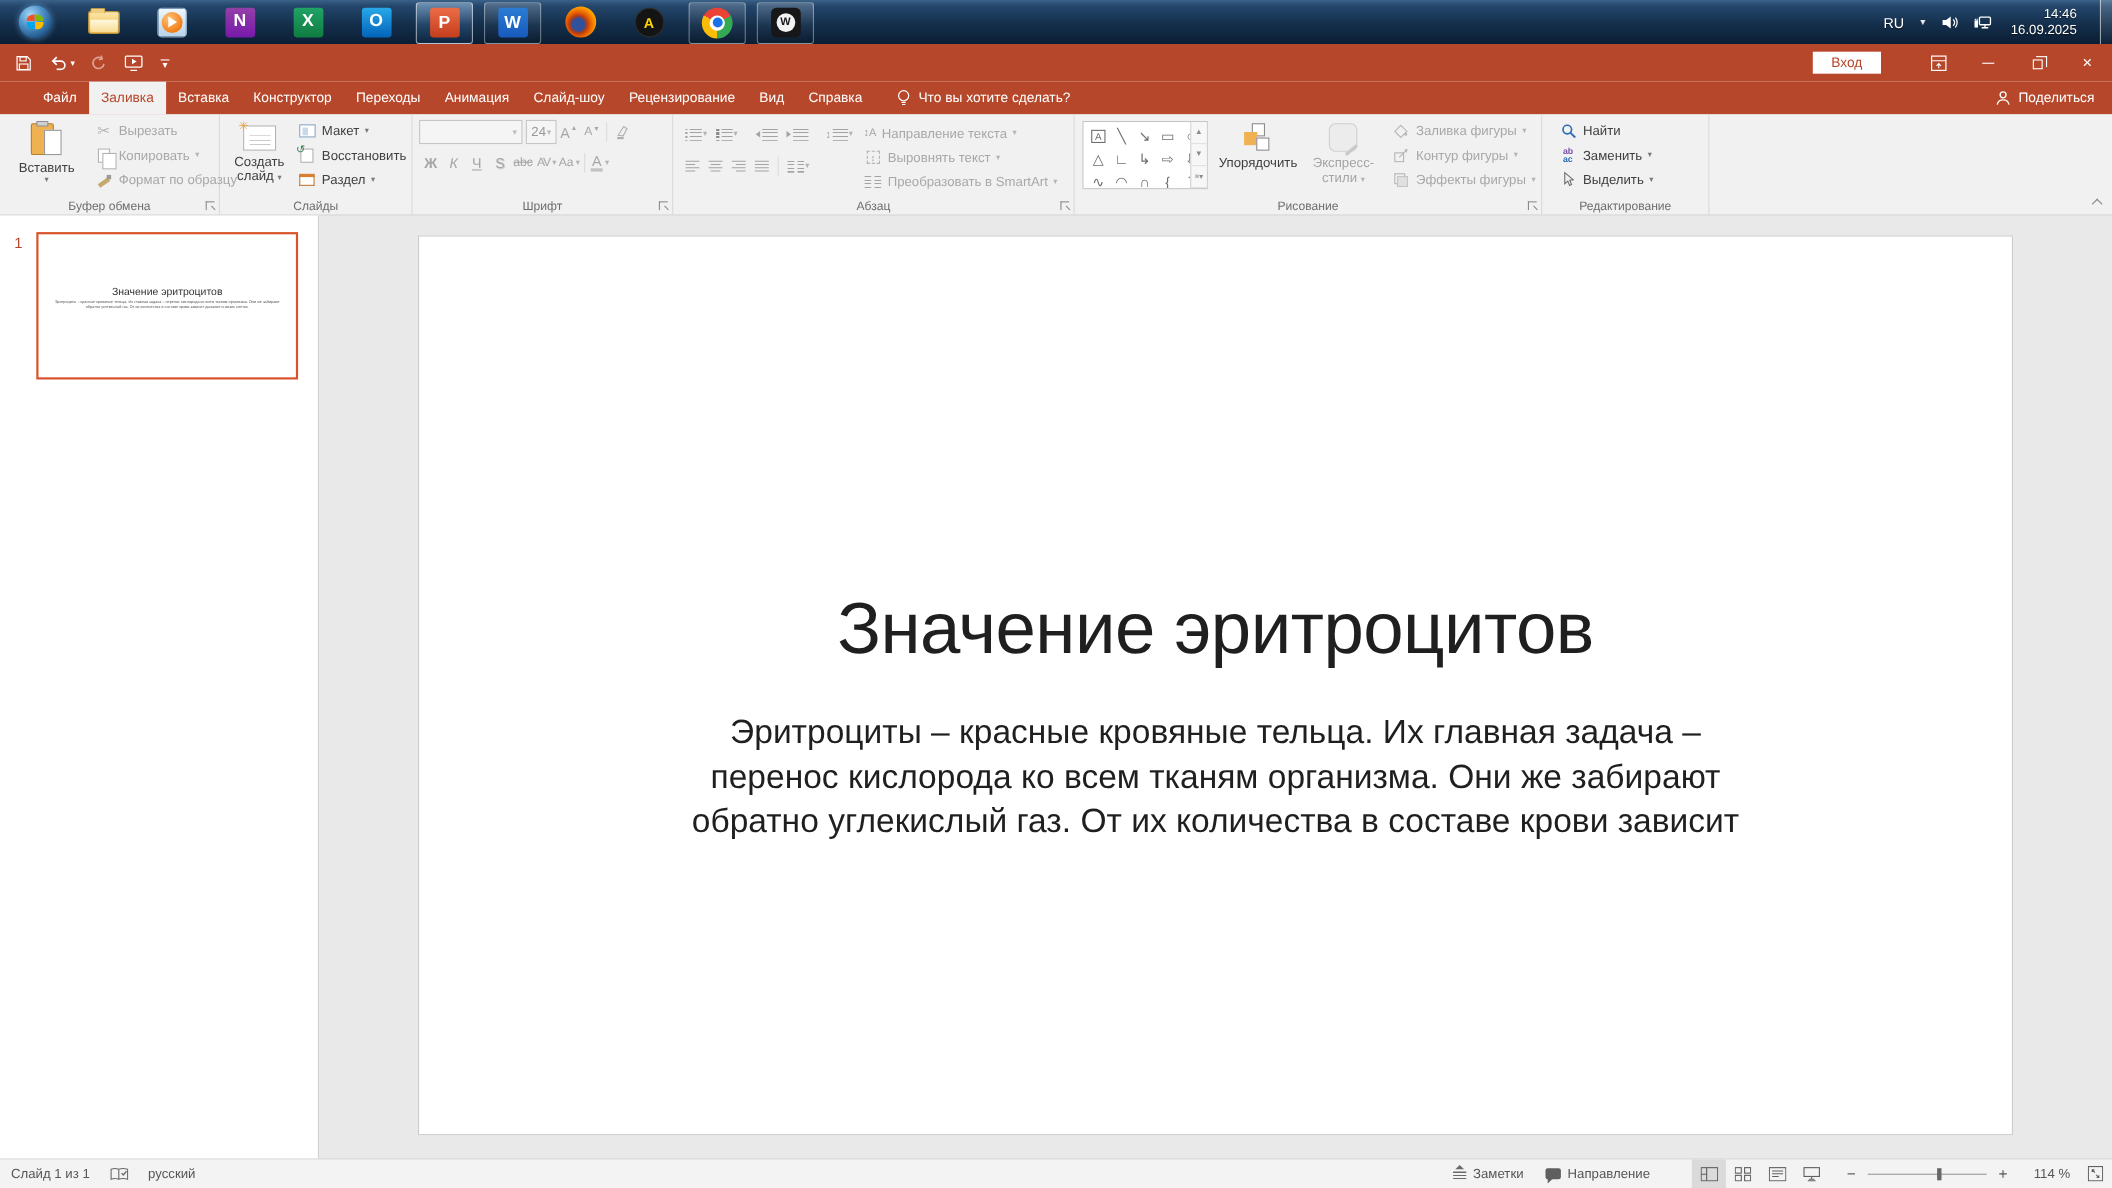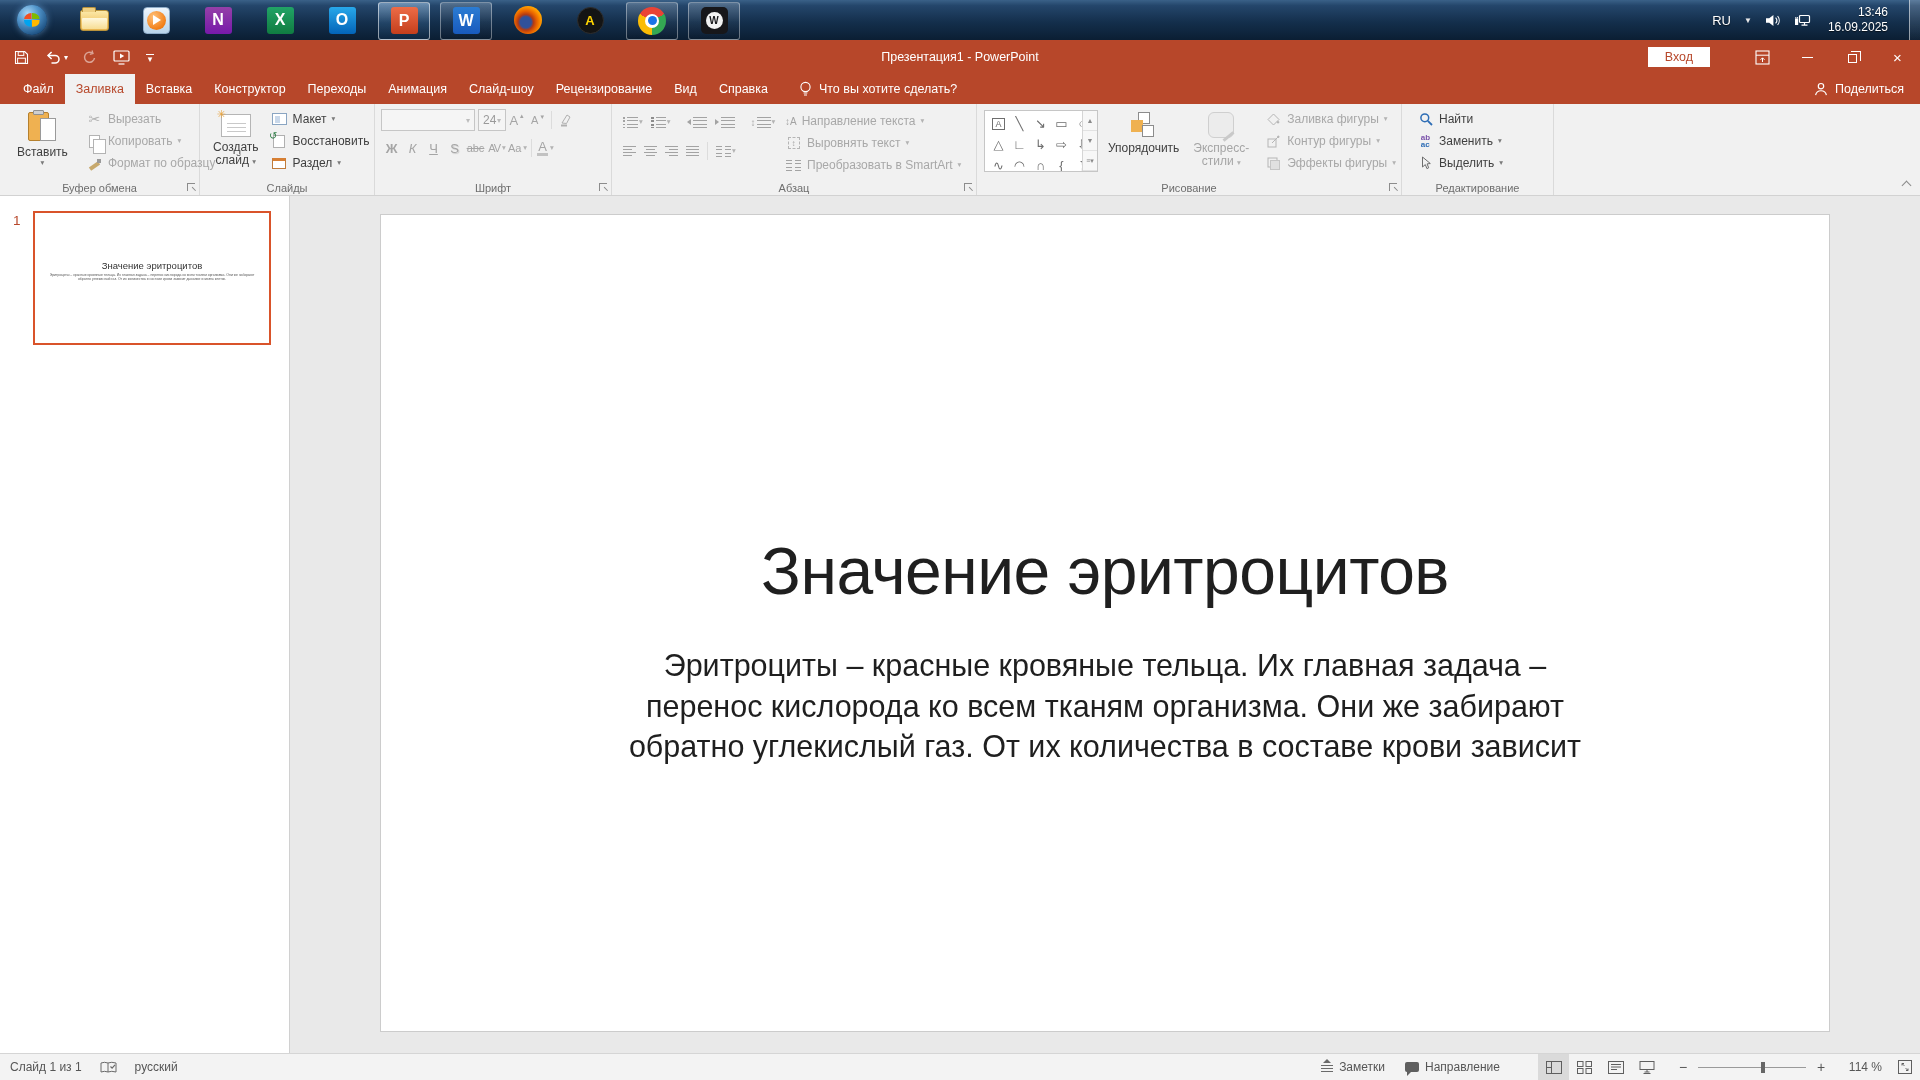--- a/index.html
+++ b/index.html
@@ -52,21 +52,21 @@
 .tb-title{position:absolute;left:0;right:0;text-align:center;font-size:12.5px;color:#fff}
 .tb-right{margin-left:auto;display:flex;align-items:center;z-index:1}
 .signin{background:#fff;color:var(--accent,#B7472A);font-size:12.5px;padding:3px 17px;margin-right:30px}
 .wbtn{width:45px;height:34px;display:flex;align-items:center;justify-content:center}
 .min-ic{width:11px;height:1px;background:#fff}
 .restore-ic{width:9px;height:9px;border:1px solid #fff;position:relative;margin-top:2px}
 .restore-ic::before{content:"";position:absolute;left:2px;top:-4px;width:9px;height:9px;border:1px solid #fff;border-bottom:none;border-left:none}
 .close-ic{font-size:15px;line-height:1}
 
 
-.tabrow{height:30px;background:var(--accent,#B7472A);display:flex;align-items:stretch;color:#fff;padding-left:12px;flex:0 0 auto}
+.tabrow{height:30px;background:var(--accent,#B7472A);display:flex;align-items:stretch;color:#fff;padding-left:28px;flex:0 0 auto}
 #tabstrip{display:flex;align-items:stretch}
 .tab{font-size:12.5px;padding:0 11px;display:flex;align-items:center}
 .tab.active{background:#f1f1f1;color:var(--accent,#B7472A)}
 .tellme{display:flex;align-items:center;gap:7px;margin-left:20px;font-size:12.5px}
 .share{margin-left:auto;display:flex;align-items:center;gap:7px;font-size:12.5px;padding-right:16px}
 
 
 .ribbon{height:92px;background:#f1f1f1;border-bottom:1px solid #d2d2d2;display:flex;position:relative;flex:0 0 auto}
 .group{position:relative;border-right:1px solid #dadada;padding:2px 0 16px 2px;display:flex;align-items:flex-start;flex:0 0 auto}
 .gfill{flex:1 1 auto;border-right:none}
@@ -236,29 +236,28 @@
         </span>
       <span>
           <svg width="17" height="13" viewBox="0 0 17 13">
             <rect x="5.5" y="1.5" width="10" height="7" rx="1" stroke="#fff" fill="none" stroke-width="1.2"></rect>
             <path d="M10.5 8.8 v2 M7.5 11.2 h6" stroke="#fff" stroke-width="1.2"></path>
             <rect x="1" y="4.5" width="3.2" height="6.5" fill="#fff"></rect>
             <path d="M1.8 3 v1.5 M3.4 3 v1.5" stroke="#fff"></path>
           </svg>
         </span>
       <div class="clock">
-        <div>13:46</div>
+        <div>14:46</div>
         <div>16.09.2025</div>
       </div>
       <div class="showdesk"></div>
     </div>
   </div>
 
   <div class="titlebar">
-    <div class="tb-title">Презентация1  -  PowerPoint</div>
     <div class="qat">
       <span>
           <svg width="15" height="15" viewBox="0 0 15 15">
             <path d="M1.5 1.5 h9.2 l2.8 2.8 V13.5 H1.5 z" fill="none" stroke="#fff" stroke-width="1.1"></path>
             <rect x="4.2" y="1.8" width="5.6" height="3.6" fill="none" stroke="#fff"></rect>
             <rect x="3.6" y="8.2" width="7.8" height="5" fill="none" stroke="#fff"></rect>
           </svg>
         </span>
       <span style="display:flex;align-items:center;gap:3px">
           <svg width="16" height="13" viewBox="0 0 16 13">

